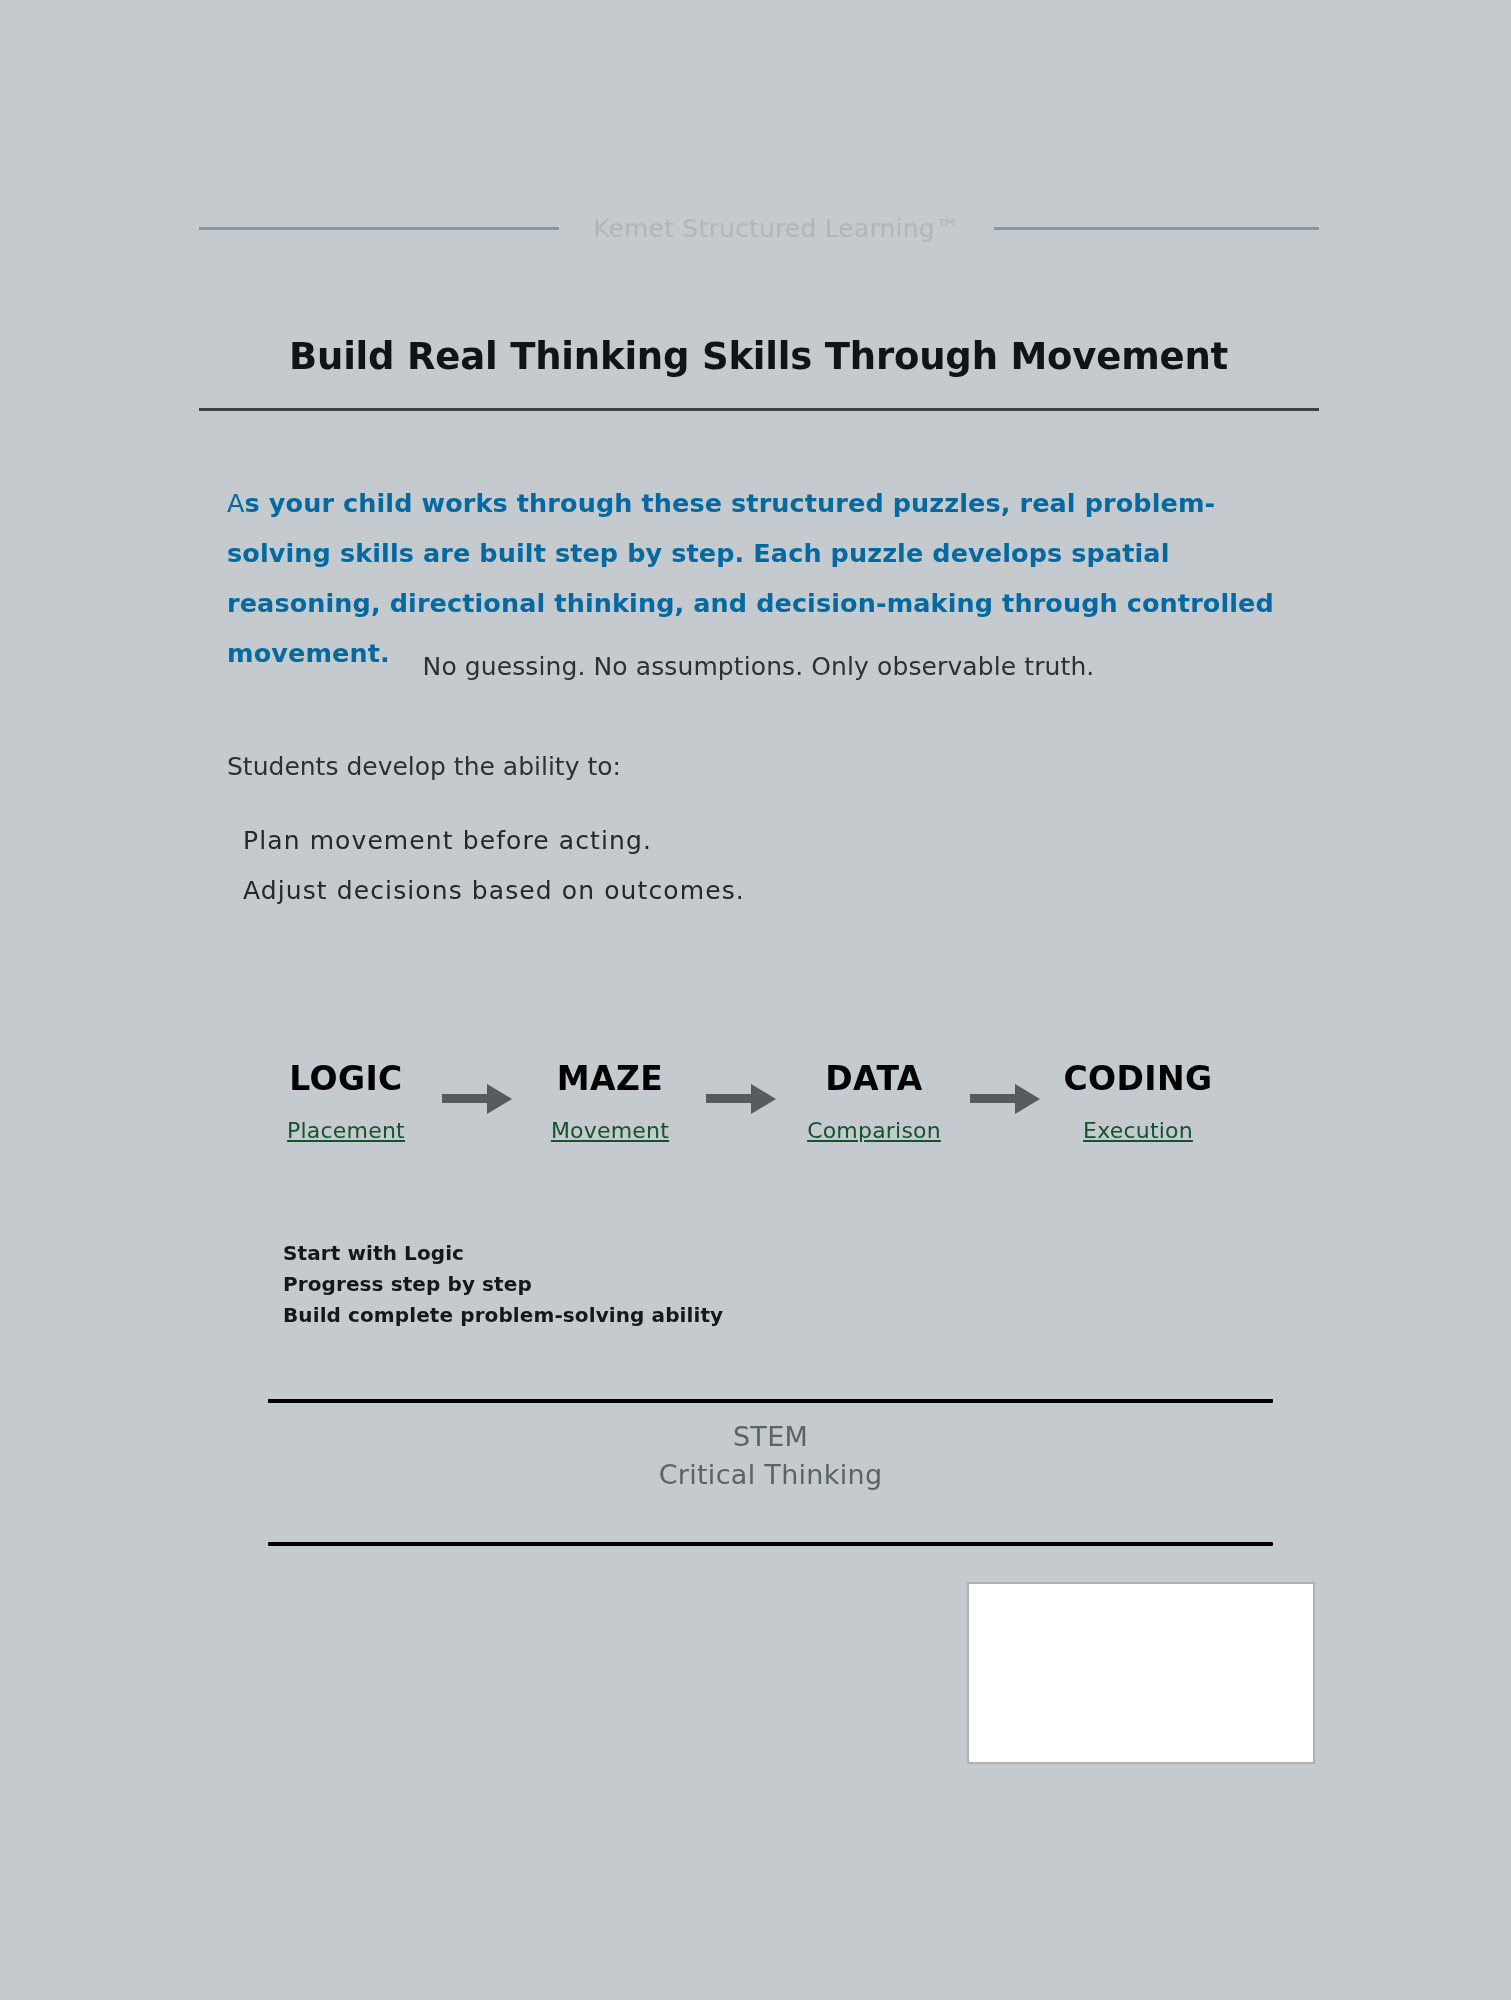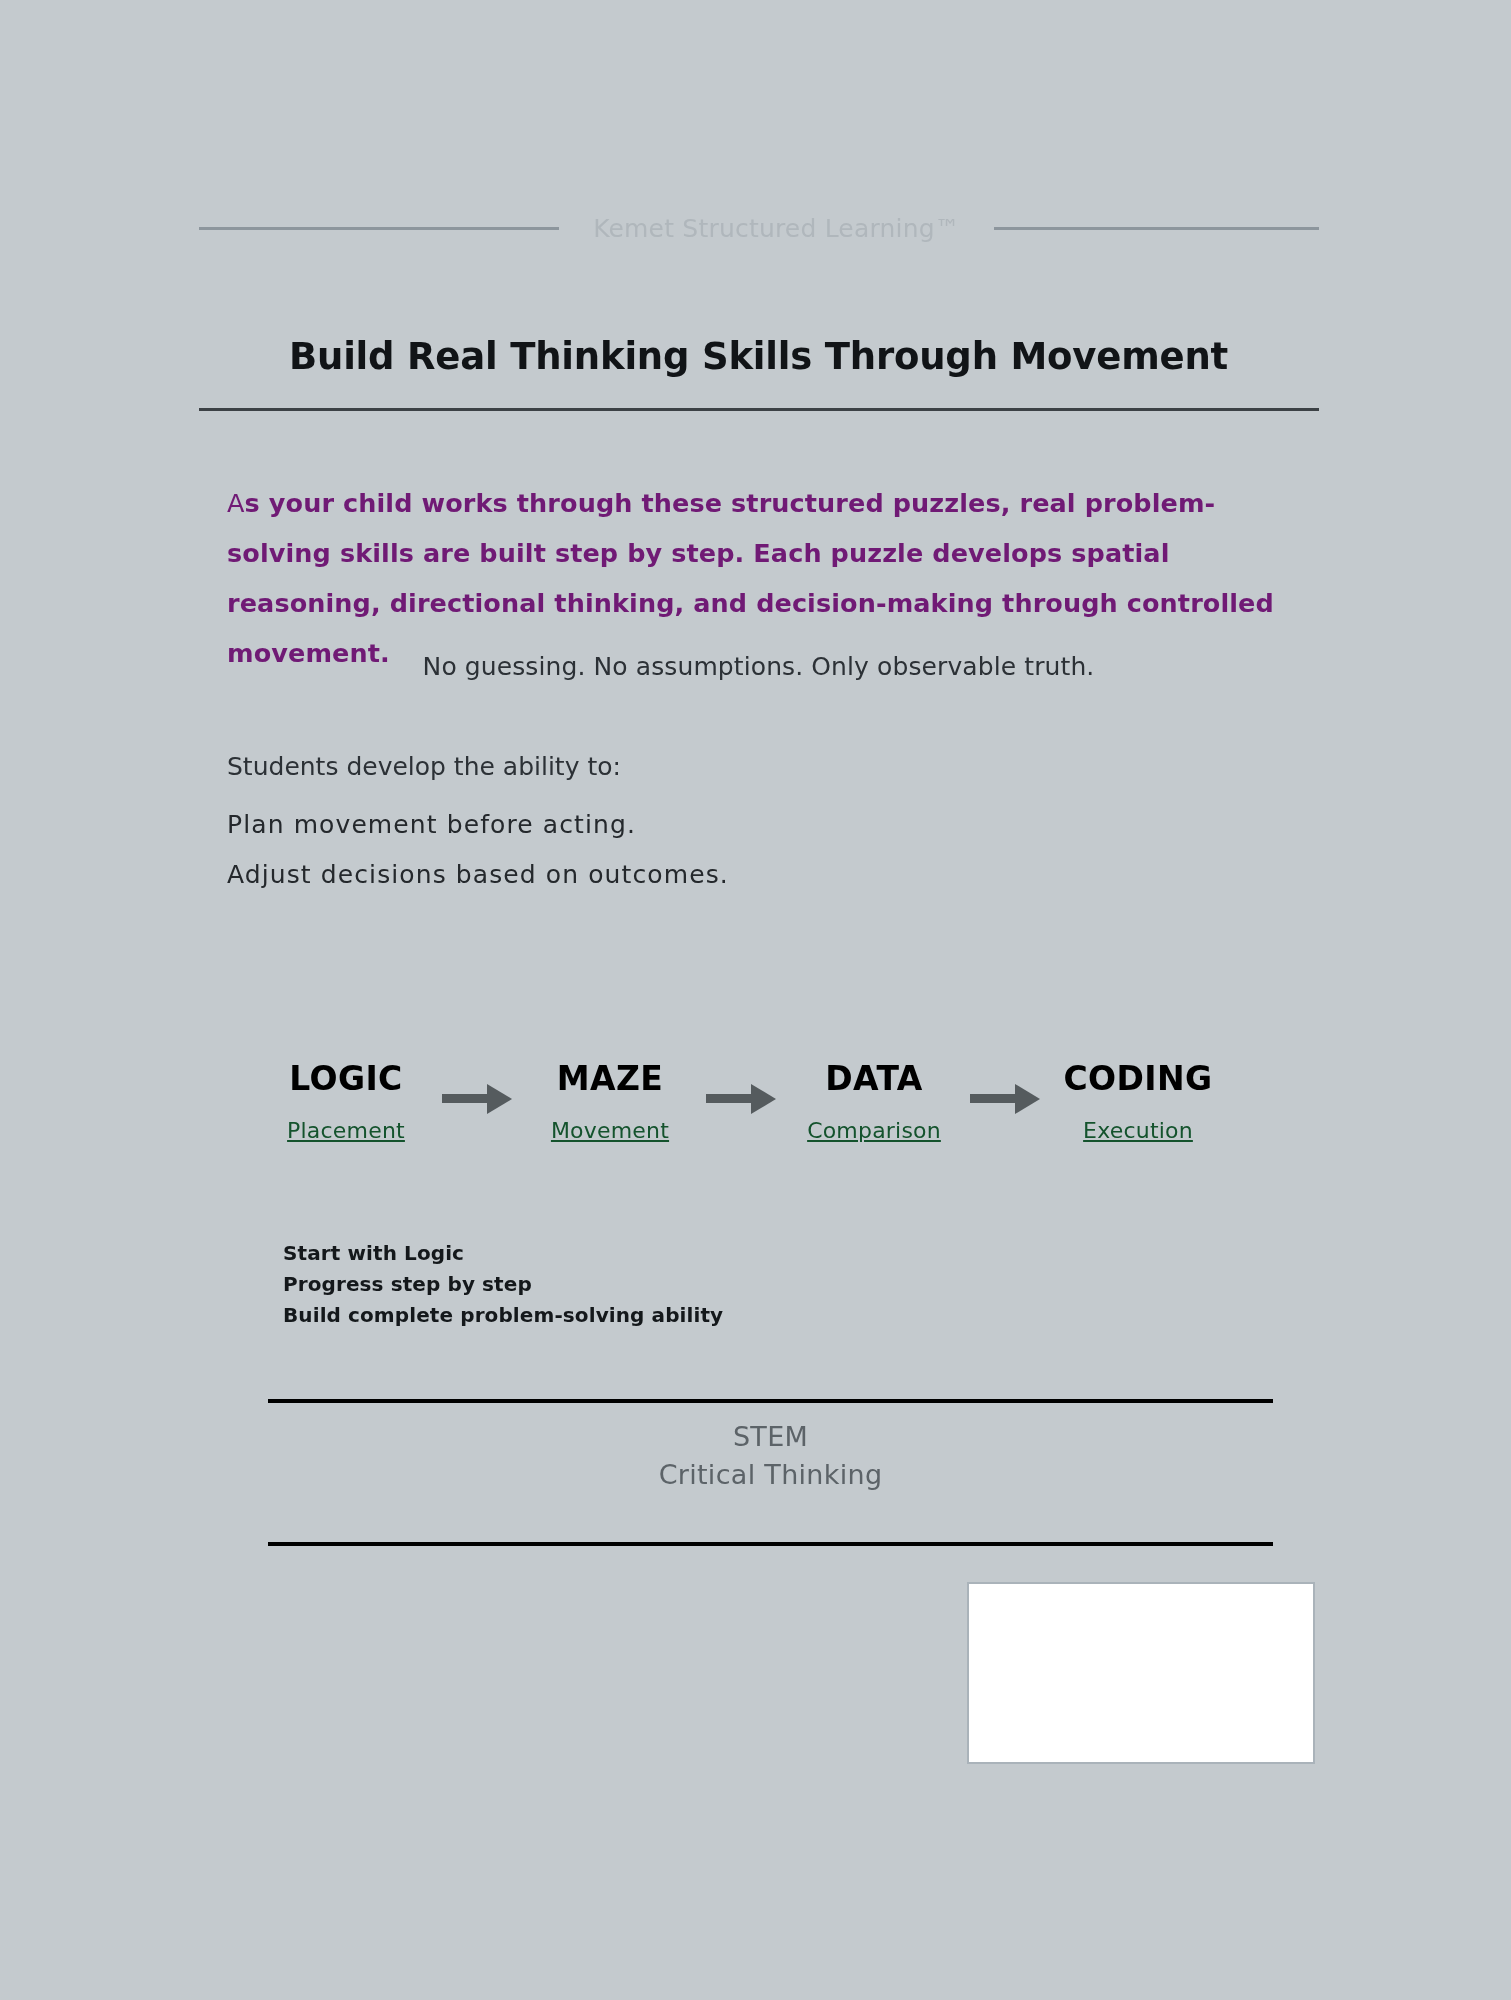--- a/index.html
+++ b/index.html
@@ -74,21 +74,21 @@
   }
 
   
   .intro {
     position: absolute;
     left: 224px;
     top: 452px;
     width: 1070px;
     font-size: 25.5px;
     font-weight: 700;
-    color: #701a75;
+    color: #0369a1;
     line-height: 50px;
     letter-spacing: 0.1px;
   }
   .intro .lead-cap { font-weight: 400; }
 
   .tagline {
     position: absolute;
     left: 0;
     top: 652px;
     width: 1511px;
@@ -106,21 +106,21 @@
     top: 752px;
     font-size: 25px;
     font-weight: 400;
     color: #2c3136;
   }
   .ability-list {
     position: absolute;
     left: 224px;
     top: 800px;
     list-style: none;
-    margin: 0;
+    margin: 16px;
     padding: 0;
   }
   .ability-list li {
     font-size: 25px;
     font-weight: 500;
     color: #24282c;
     line-height: 50px;
     letter-spacing: 1.1px;
   }
 

